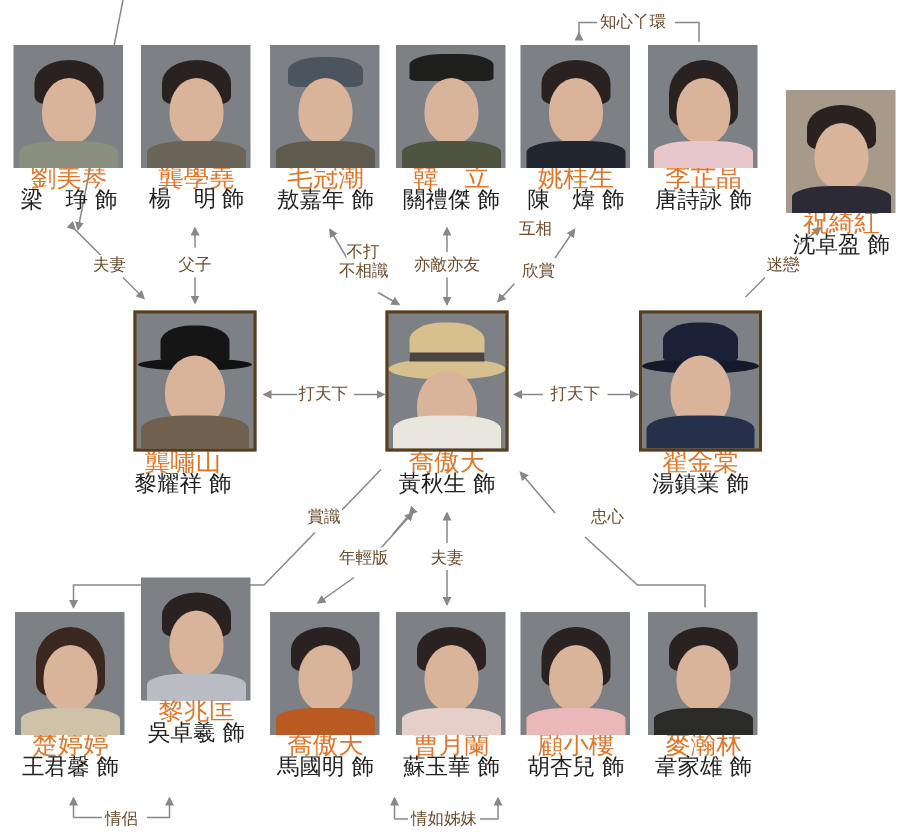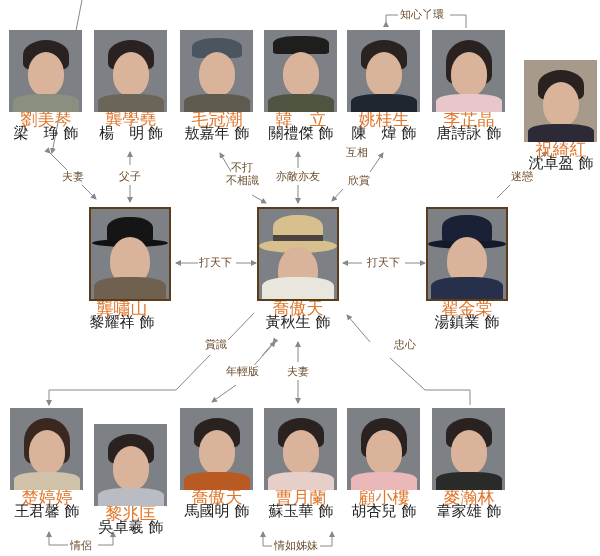--- a/index.html
+++ b/index.html
@@ -192,21 +192,21 @@
 <div class="node" style="left:10px;top:408px;width:74px;">
   <div class="photo small">
     <div class="hair" style="height:46px;background:#3a2820;"></div>
     <div class="face"></div>
     <div class="body-shape" style="background:#cfc2a8;"></div>
   </div>
   <div class="role">楚婷婷</div>
   <div class="actor">王君馨 飾</div>
 </div>
 
-<div class="node" style="left:94px;top:424px;width:74px;">
+<div class="node" style="left:94px;top:385px;width:74px;">
   <div class="photo small">
     <div class="hair"></div>
     <div class="face"></div>
     <div class="body-shape" style="background:#b9bcc2;"></div>
   </div>
   <div class="role">黎兆匡</div>
   <div class="actor">吳卓羲 飾</div>
 </div>
 
 <div class="node" style="left:180px;top:408px;width:74px;">

